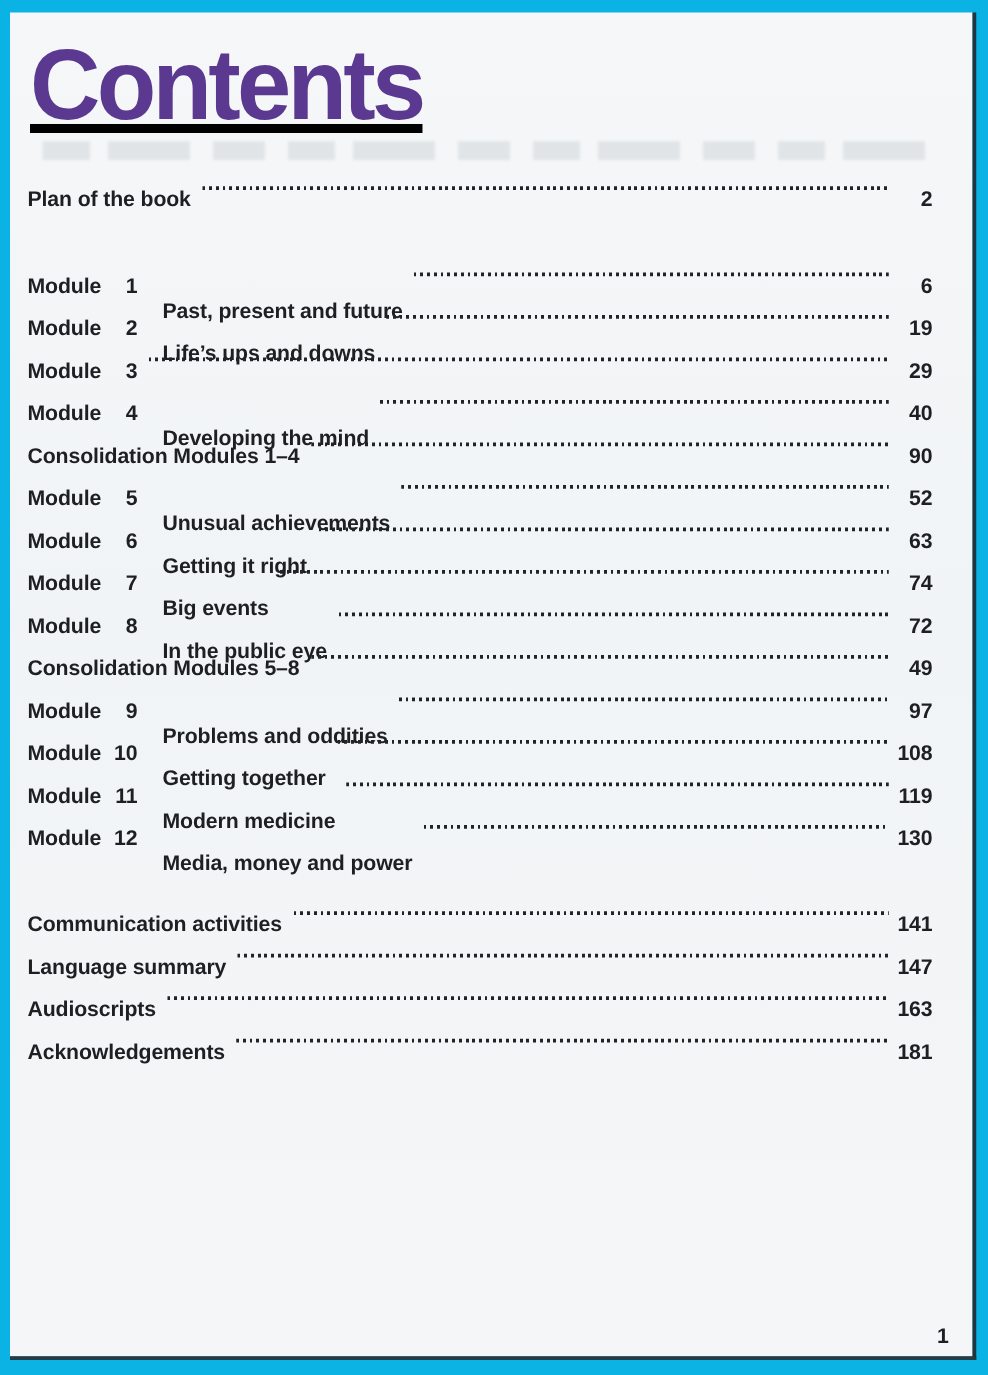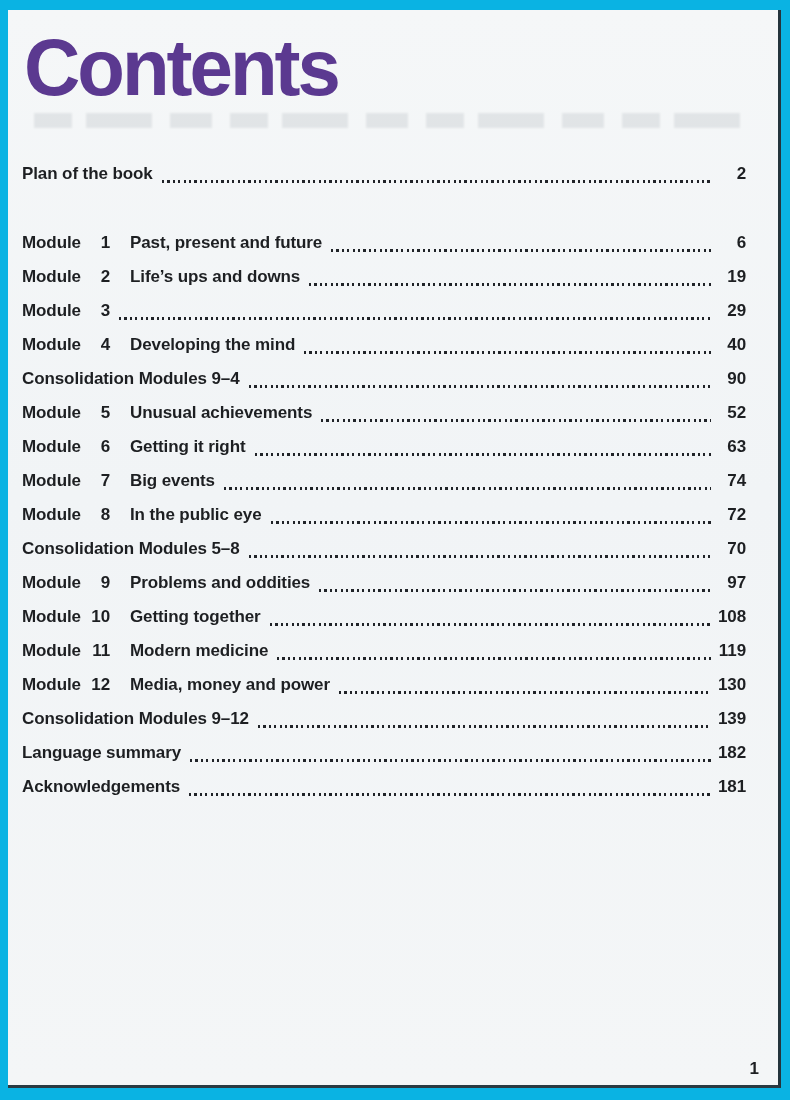--- a/index.html
+++ b/index.html
@@ -6,47 +6,48 @@
   body{
     width:790px;height:1100px;position:relative;overflow:hidden;
     background:#0ab3e3;
     font-family:"Liberation Sans","DejaVu Sans",sans-serif;
   }
   .page{
     position:absolute;left:8px;top:10px;right:9px;bottom:12px;
     background:linear-gradient(180deg,#f5f7f8 0%,#f1f4f6 45%,#f4f6f7 100%);
     border-right:3px solid #24343c;
     border-bottom:3px solid #2a3a42;
+    text-decoration:underline;
   }
   .heading{
     margin:14px 0 0 16px;
     font-size:78px;line-height:1.08;letter-spacing:-3px;
     font-weight:bold;color:#5b3990;
     transform:scaleY(1.03);transform-origin:top left;
   }
   .showthrough{
     position:absolute;left:26px;right:34px;top:103px;height:15px;
     opacity:.13;filter:blur(1.3px);
     background:repeating-linear-gradient(90deg,
       #66727c 0 38px,transparent 38px 52px,
       #66727c 52px 118px,transparent 118px 136px,
       #66727c 136px 178px,transparent 178px 196px);
   }
   .toc{
     position:absolute;top:140px;left:0;right:0;
     padding:0 32px 0 14px;
   }
   .row{
-    display:flex;align-items:flex-end;height:34px;
+    display:flex;align-items:flex-start;height:34px;
     font-size:17px;font-weight:bold;color:#1d1f22;letter-spacing:-0.1px;
   }
   .row.gap{margin-top:35px;}
   .row .word{flex:none;width:62px;}
   .row .num{flex:none;width:26px;text-align:right;}
-  .row.module .title{margin-left:20px;}
+  .row.module .title{margin-left:20px;margin-top:20px;}
   .row .title{flex:none;white-space:pre;}
   .leader{
     flex:1;height:3px;margin:0 7px 0 9px;
     background-image:repeating-linear-gradient(90deg,#202328 0 2.2px,transparent 2.2px 5.4px);
     transform:translateY(-1px);
   }
   .pagenum{flex:none;min-width:28px;text-align:right;}
   .footer-num{
     position:absolute;right:19px;bottom:6px;
     font-size:17px;font-weight:bold;color:#1d1f22;
@@ -88,21 +89,21 @@
   </div>
       <div class="row module">
     <span class="word">Module</span>
     <span class="num">4</span>
     <span class="title">Developing the mind</span>
     <span class="leader"></span>
     <span class="pagenum">40</span>
   </div>
       <div class="row plain">
 
-    <span class="title">Consolidation Modules 9–4</span>
+    <span class="title">Consolidation Modules 1–4</span>
     <span class="leader"></span>
     <span class="pagenum">90</span>
   </div>
       <div class="row module">
     <span class="word">Module</span>
     <span class="num">5</span>
     <span class="title">Unusual achievements</span>
     <span class="leader"></span>
     <span class="pagenum">52</span>
   </div>
@@ -124,21 +125,21 @@
     <span class="word">Module</span>
     <span class="num">8</span>
     <span class="title">In the public eye</span>
     <span class="leader"></span>
     <span class="pagenum">72</span>
   </div>
       <div class="row plain">
 
     <span class="title">Consolidation Modules 5–8</span>
     <span class="leader"></span>
-    <span class="pagenum">70</span>
+    <span class="pagenum">49</span>
   </div>
       <div class="row module">
     <span class="word">Module</span>
     <span class="num">9</span>
     <span class="title">Problems and oddities</span>
     <span class="leader"></span>
     <span class="pagenum">97</span>
   </div>
       <div class="row module">
     <span class="word">Module</span>
@@ -154,31 +155,37 @@
     <span class="leader"></span>
     <span class="pagenum">119</span>
   </div>
       <div class="row module">
     <span class="word">Module</span>
     <span class="num">12</span>
     <span class="title">Media, money and power</span>
     <span class="leader"></span>
     <span class="pagenum">130</span>
   </div>
-      <div class="row plain">
+      <div class="row plain gap">
 
-    <span class="title">Consolidation Modules 9–12</span>
+    <span class="title">Communication activities</span>
     <span class="leader"></span>
-    <span class="pagenum">139</span>
+    <span class="pagenum">141</span>
   </div>
       <div class="row plain">
 
     <span class="title">Language summary</span>
     <span class="leader"></span>
-    <span class="pagenum">182</span>
+    <span class="pagenum">147</span>
+  </div>
+      <div class="row plain">
+
+    <span class="title">Audioscripts</span>
+    <span class="leader"></span>
+    <span class="pagenum">163</span>
   </div>
       <div class="row plain">
 
     <span class="title">Acknowledgements</span>
     <span class="leader"></span>
     <span class="pagenum">181</span>
   </div>
     </div>
 
   <div class="footer-num">1</div>

